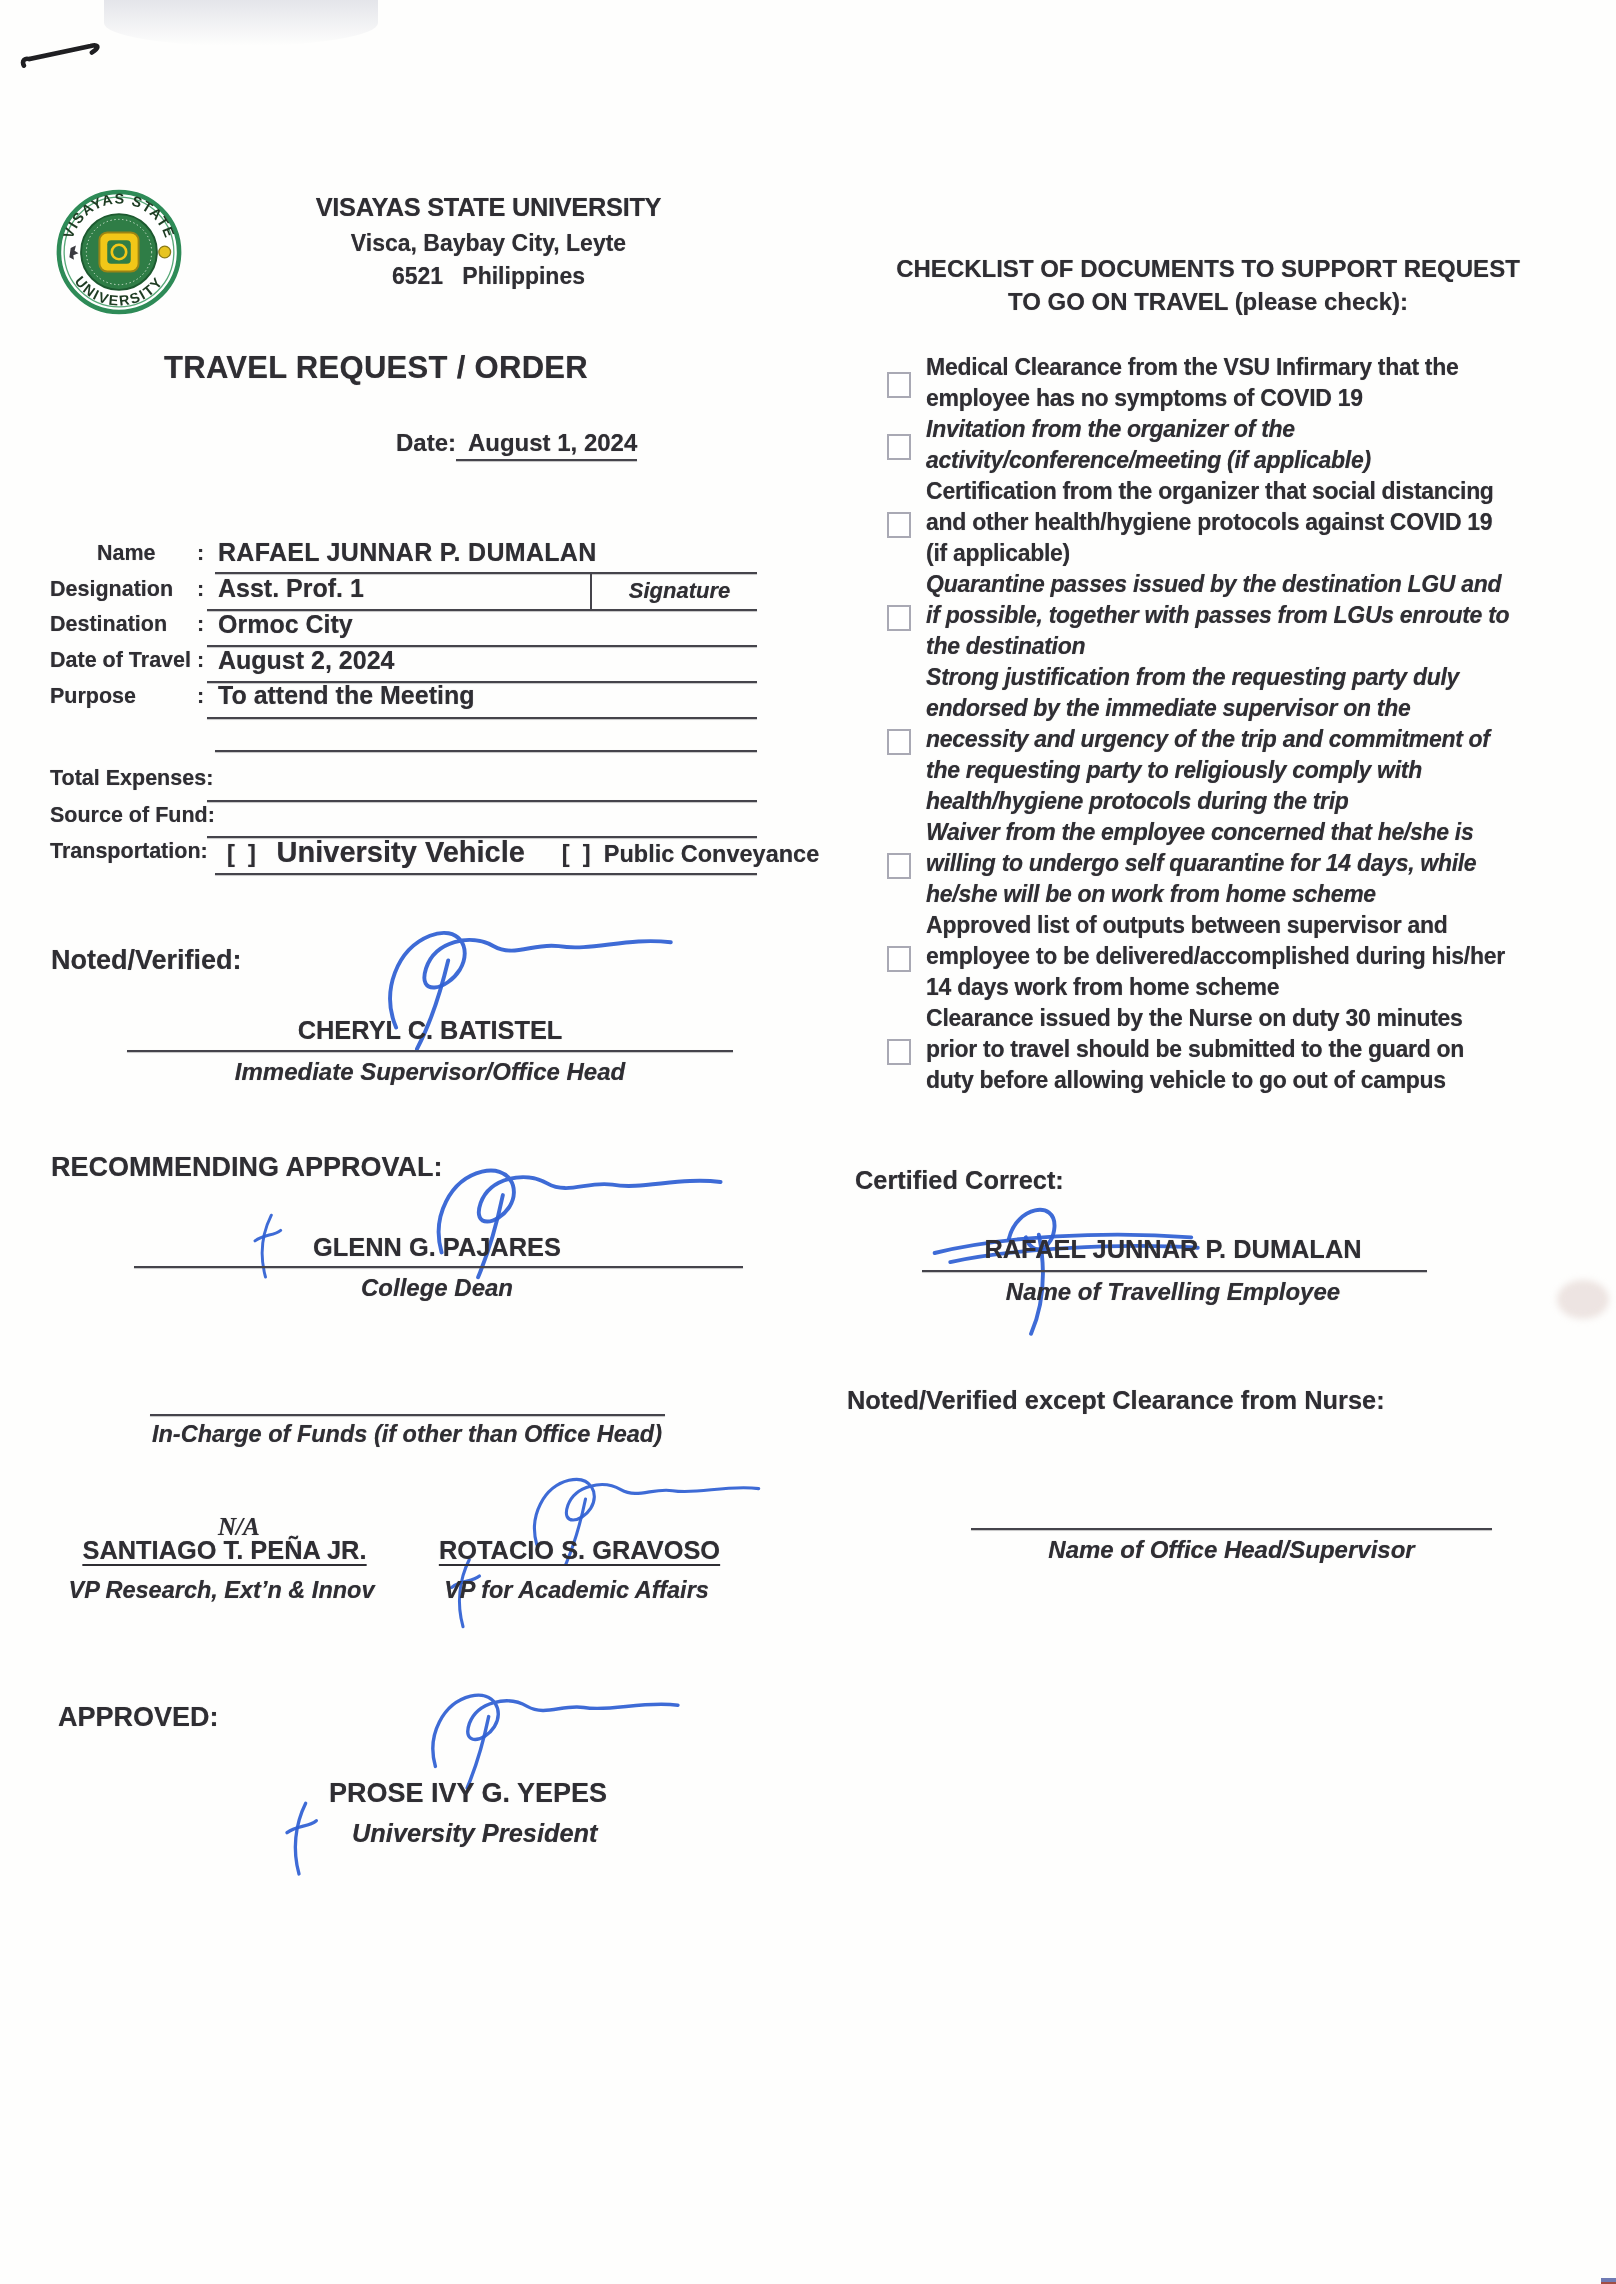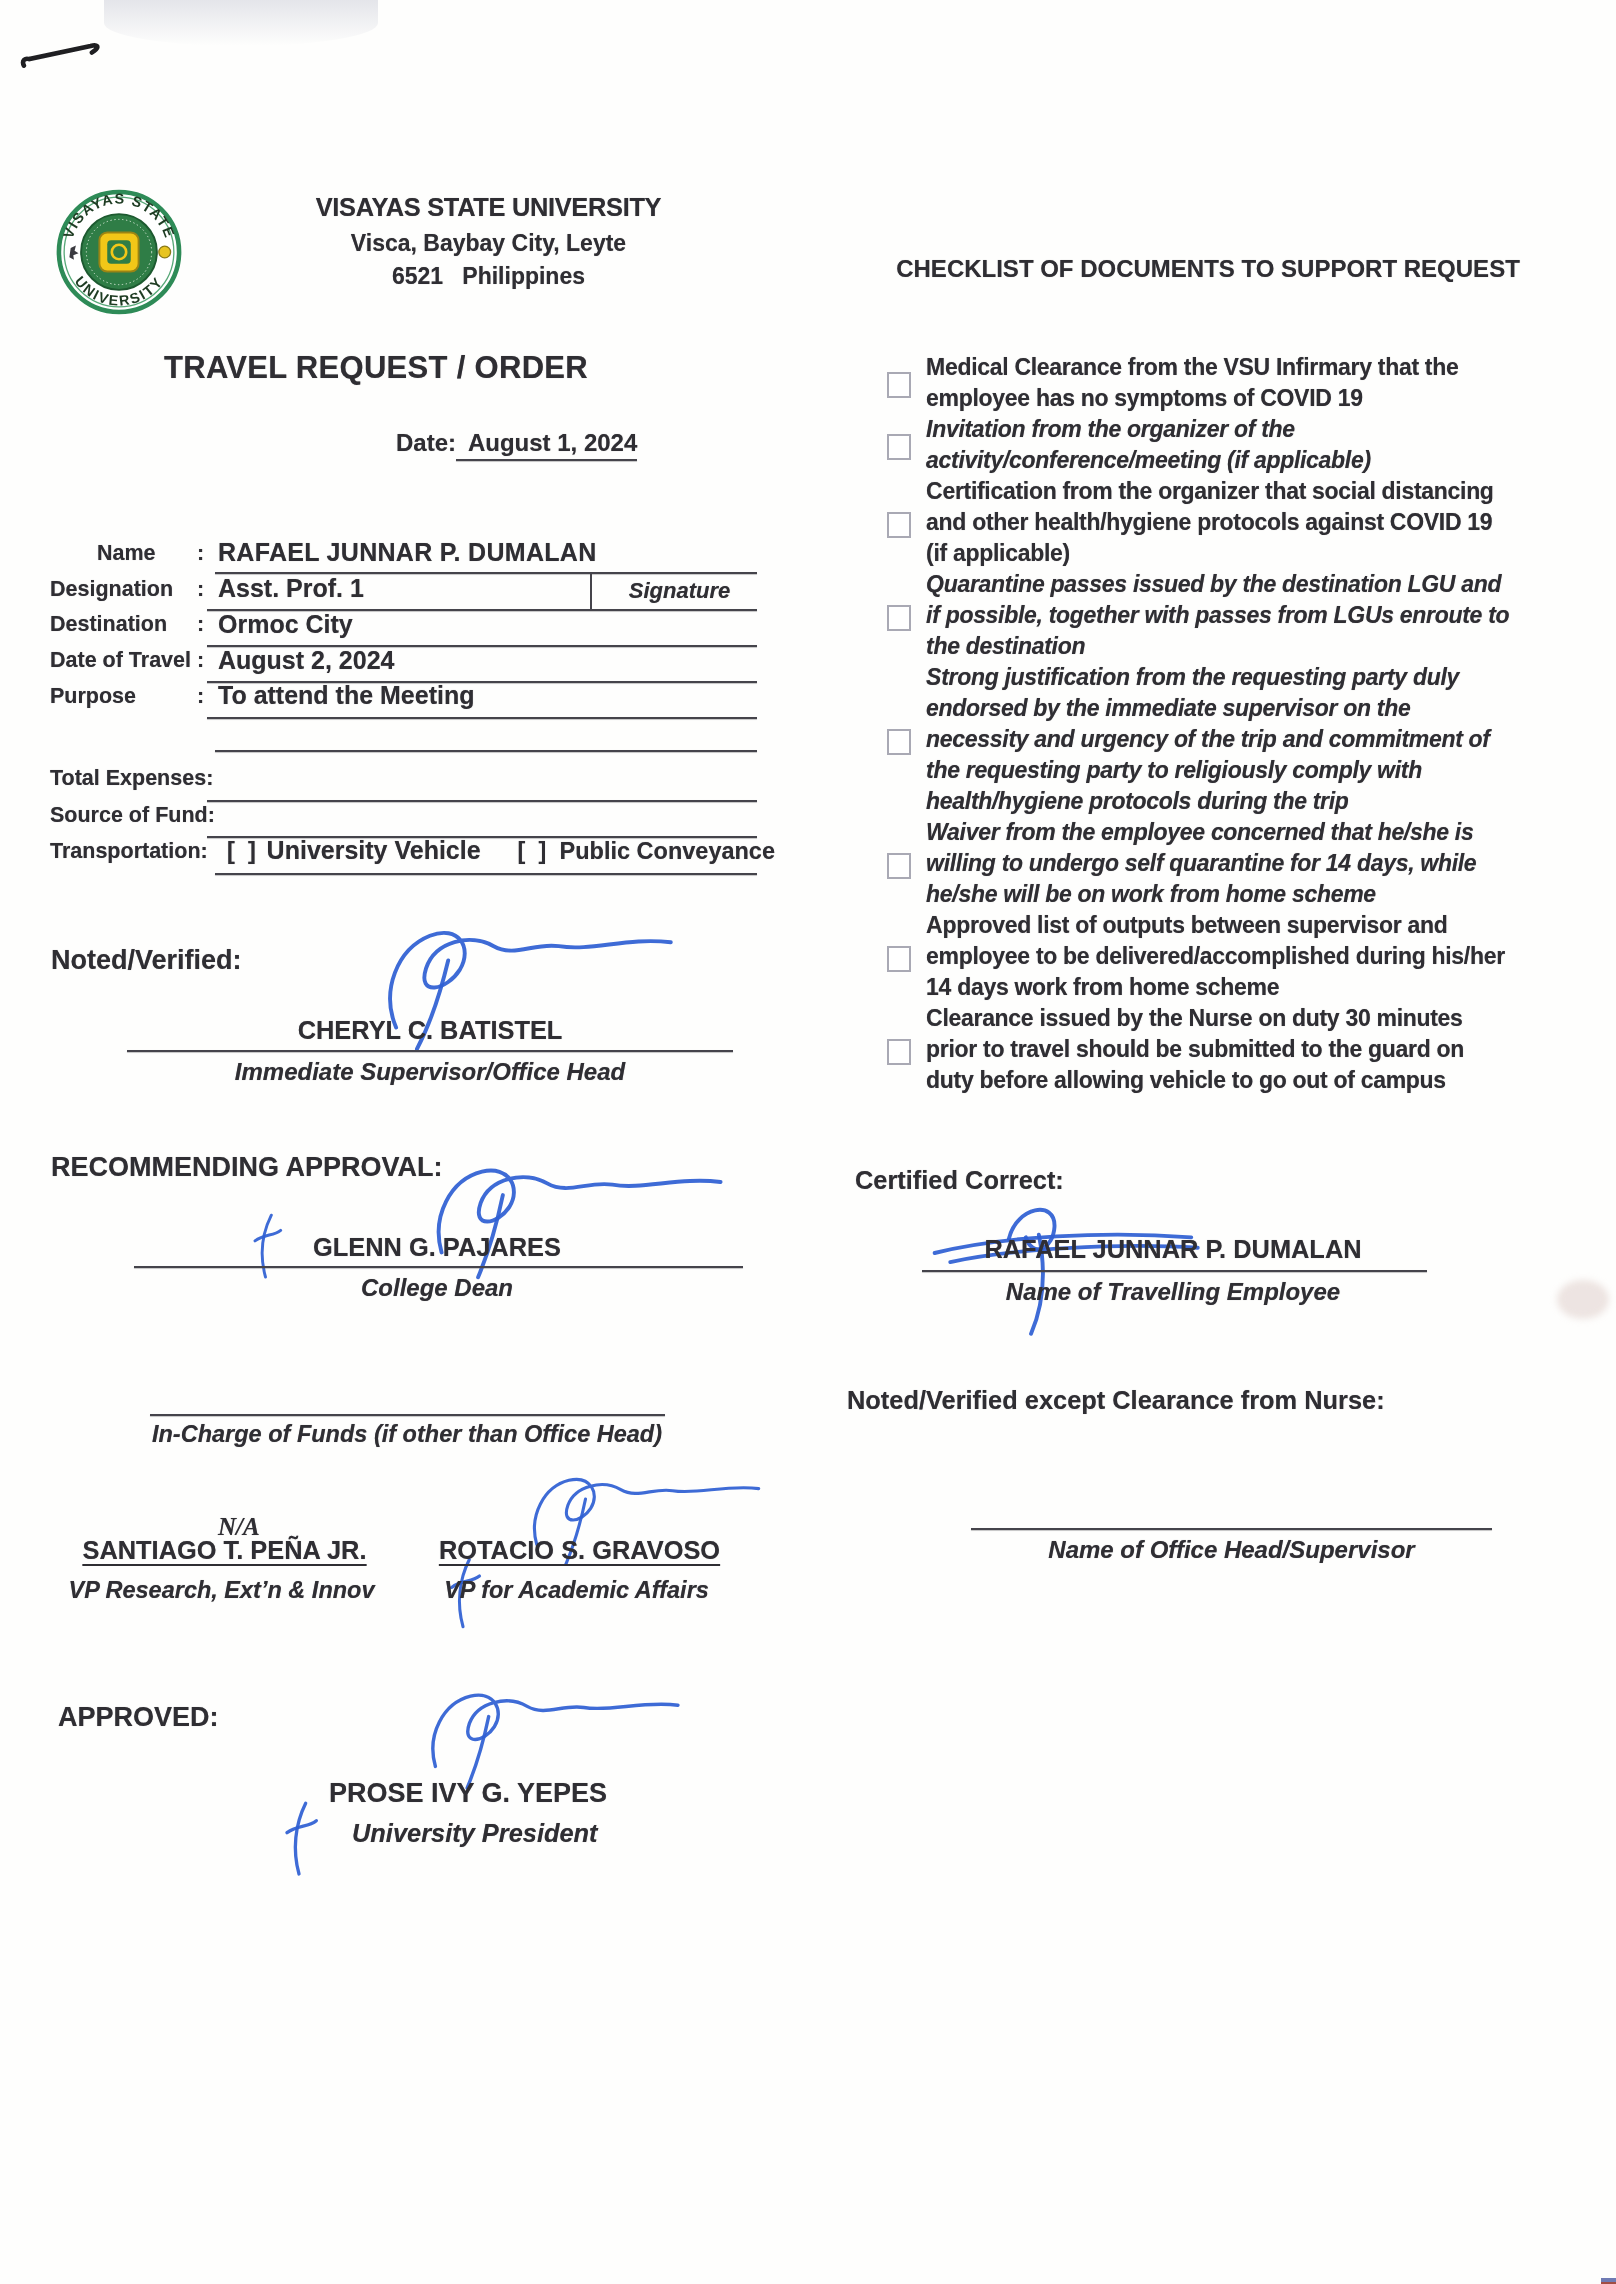--- a/index.html
+++ b/index.html
@@ -101,21 +101,21 @@
 
   <div class="abs b ink" style="left:50px;top:766px;font-size:21.5px;">Total Expenses:</div>
   <div class="line" style="left:207px;top:800px;width:550px;"></div>
 
   <div class="abs b ink" style="left:50px;top:803px;font-size:21.5px;">Source of Fund:</div>
   <div class="line" style="left:207px;top:836px;width:550px;"></div>
 
   <div class="abs b ink" style="left:50px;top:839px;font-size:21.5px;">Transportation:</div>
   <div class="abs" style="left:227px;top:836px;">
     <span class="b ink pre" style="font-size:23.5px;">[  ]</span>
-    <span class="b ink" style="font-size:25px;margin-left:8px;">University Vehicle</span>
+    <span class="b ink" style="font-size:29px;margin-left:18px;">University Vehicle</span>
     <span class="b ink pre" style="font-size:23.5px;margin-left:34px;">[  ]</span>
     <span class="b ink" style="font-size:23.5px;margin-left:10.4px;">Public Conveyance</span>
   </div>
   <div class="line" style="left:215px;top:873px;width:542px;"></div>
 
   <div class="abs b ink" style="left:51px;top:945px;font-size:27px;">Noted/Verified:</div>
 
   <svg class="sig abs" style="left:318px;top:920px" width="371" height="137" viewBox="0 0 570 210">
     <path d="M120 165 C96 108 122 44 172 24 C216 7 238 42 218 76 C198 108 152 118 166 74 C180 32 234 20 270 40 C302 58 332 34 370 40 C422 48 474 26 542 34"></path>
     <path d="M200 62 C188 112 172 160 152 198"></path>
@@ -163,20 +163,21 @@
     <path d="M190 52 C180 100 168 140 152 178"></path>
   </svg>
   <svg class="sig thin abs" style="left:279px;top:1786px" width="40" height="104" viewBox="0 0 60 120">
     <path d="M40 8 C24 40 20 78 30 114"></path>
     <path d="M12 52 C28 40 44 44 56 34"></path>
   </svg>
   <div class="abs b ink" style="left:329px;top:1778px;font-size:27px;">PROSE IVY G. YEPES</div>
   <div class="abs b i ink" style="left:352px;top:1819px;font-size:25.4px;">University President</div>
 
   <div class="abs b ink ctr" style="left:866px;top:255px;width:684px;font-size:24px;">CHECKLIST OF DOCUMENTS TO SUPPORT REQUEST</div>
+  <div class="abs b ink ctr" style="left:866px;top:288px;width:684px;font-size:24px;">TO GO ON TRAVEL (please check):</div>
 
   <div class="abs" style="left:887px;top:352px;width:638px;">
     <div class="chkrow">
       <span class="chkbox"></span>
       <span class="chktext ink">Medical Clearance from the VSU Infirmary that the employee has no symptoms of COVID 19</span>
     </div>
     <div class="chkrow">
       <span class="chkbox"></span>
       <span class="chktext it ink">Invitation from the organizer of the activity/conference/meeting (if applicable)</span>
     </div>

